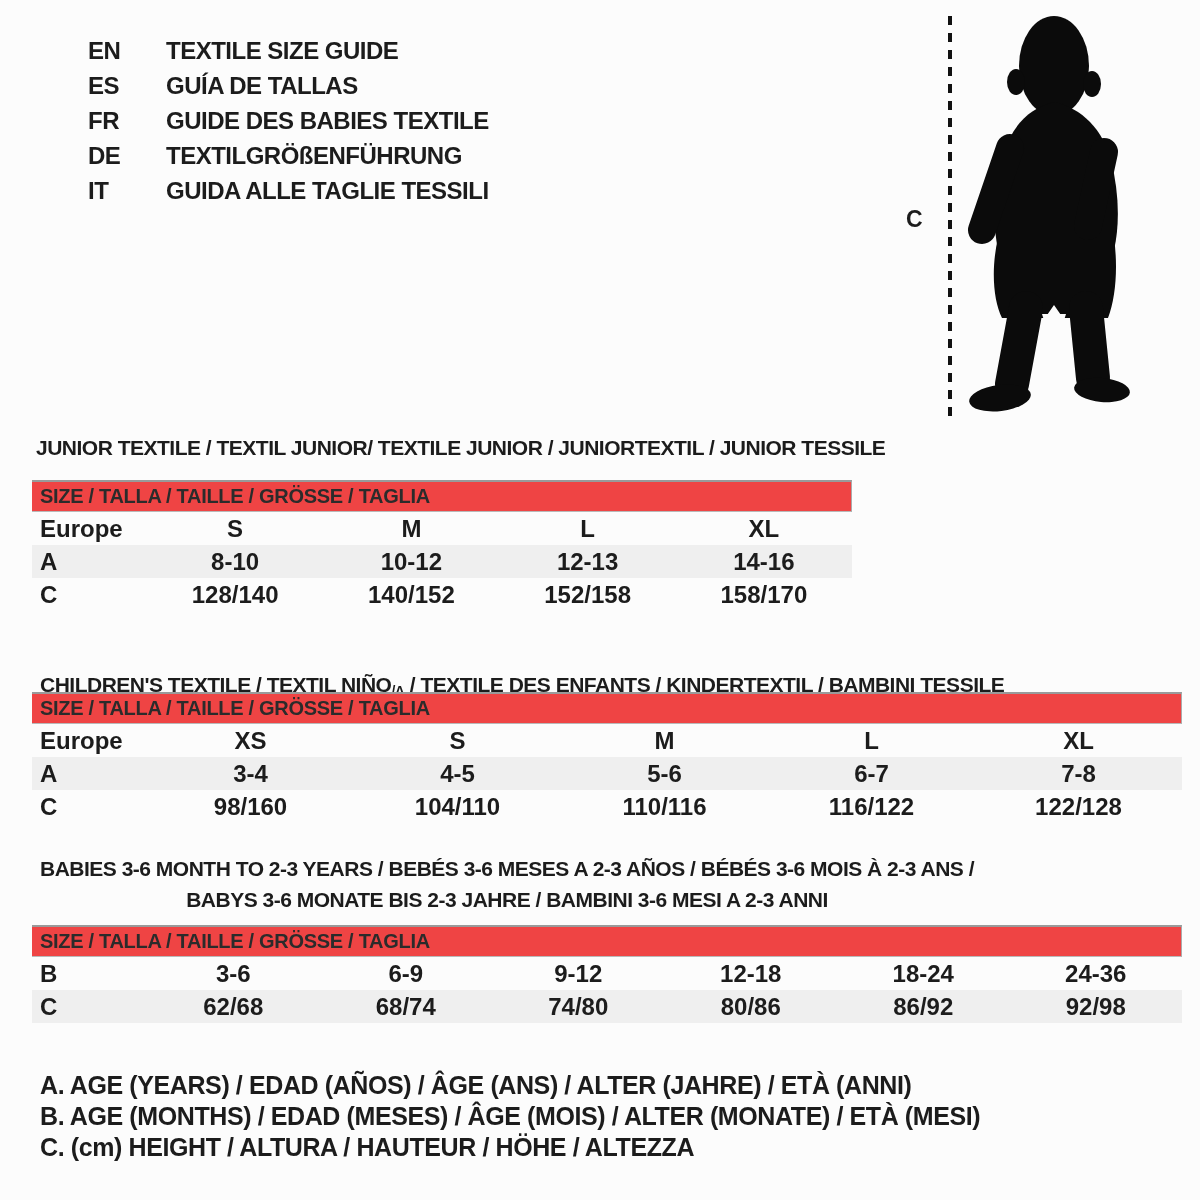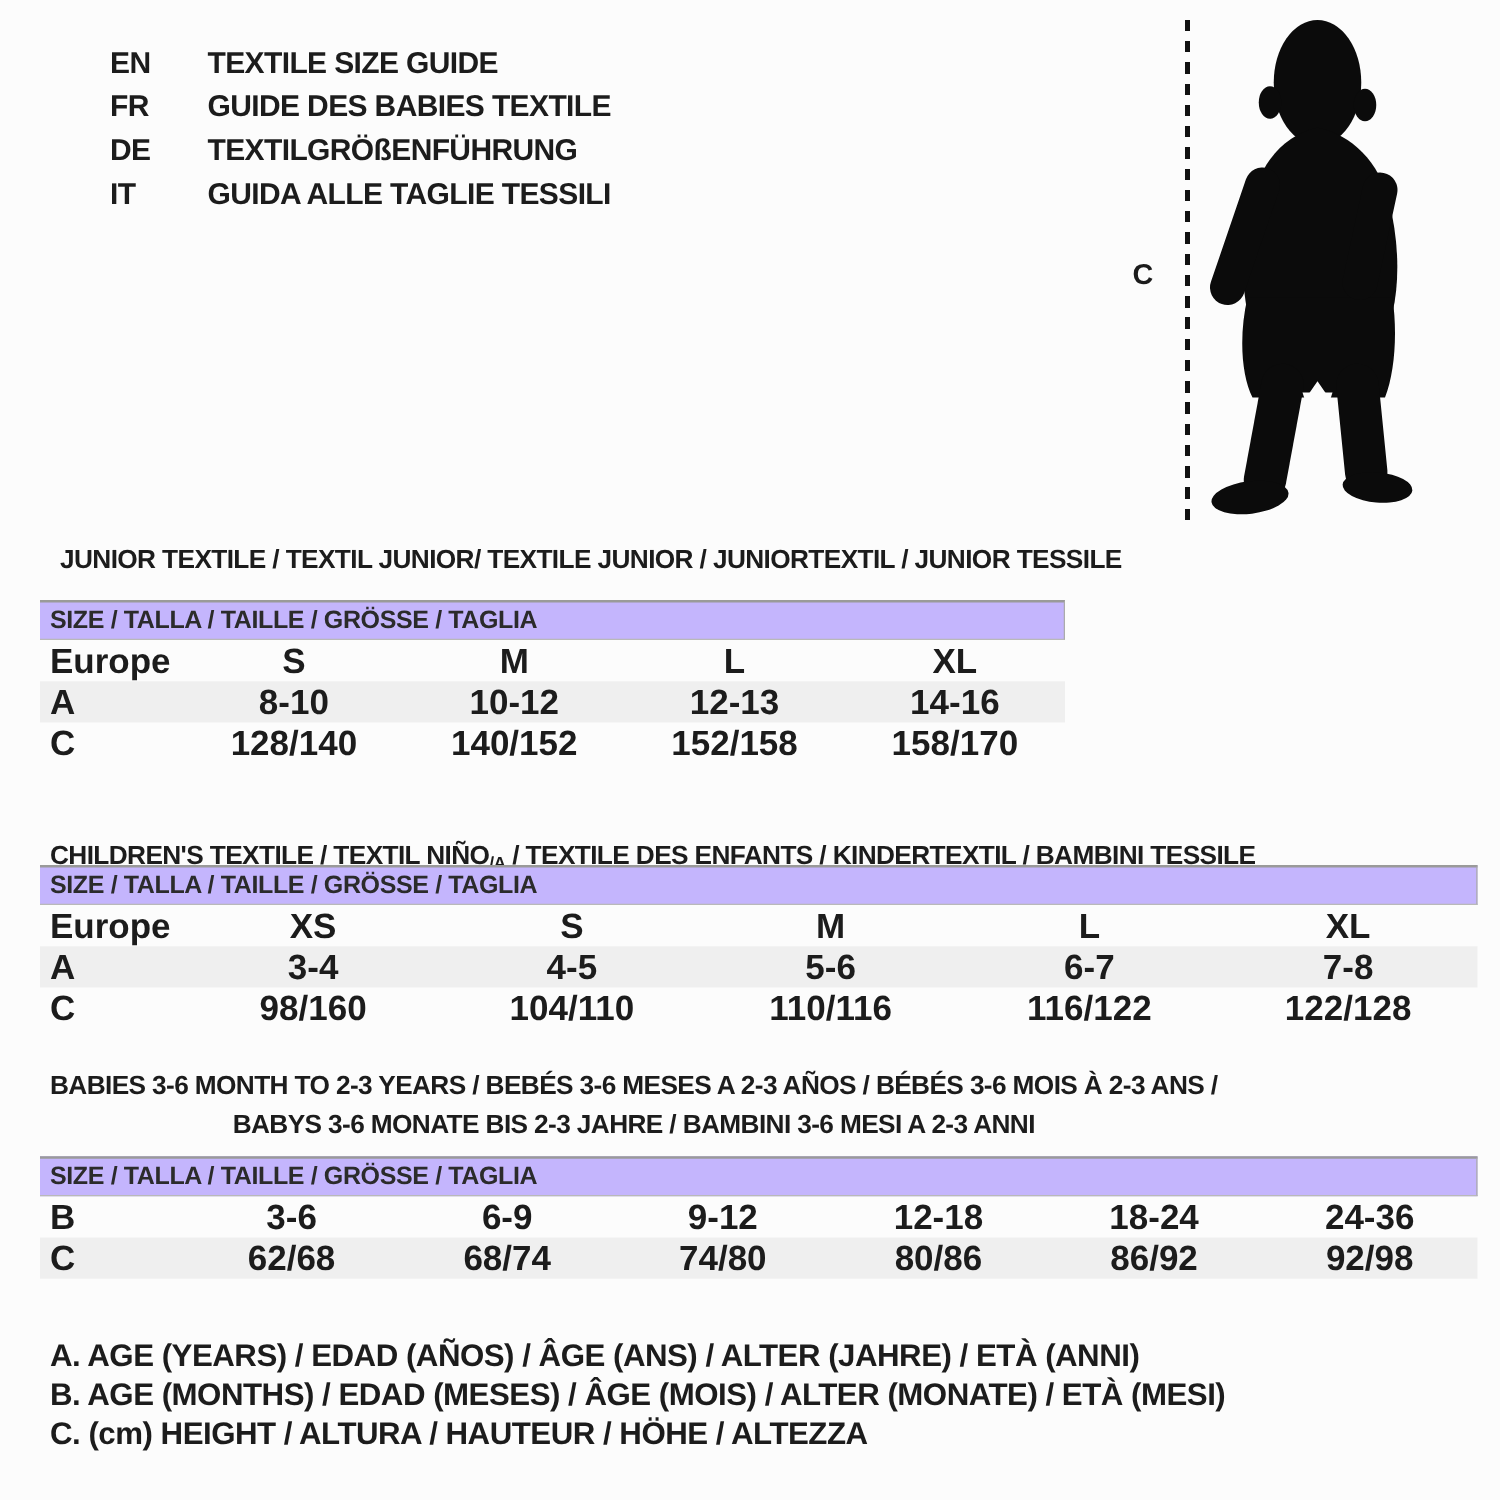--- a/index.html
+++ b/index.html
@@ -23,56 +23,60 @@
   
   .measure-line {
     left: 948px; top: 16px; width: 4px; height: 400px;
     background: repeating-linear-gradient(to bottom, #111 0px, #111 9px, transparent 9px, transparent 17px);
   }
   .measure-label { left: 906px; top: 206px; font-size: 23px; }
   .figure-svg { left: 962px; top: 10px; }
 
   
   .sec-title { font-size: 21px; letter-spacing: -0.5px; white-space: nowrap; }
-  .junior-title { left: 48px; top: 436px; }
+  .junior-title { left: 36px; top: 436px; }
   .children-title { left: 40px; top: 673px; }
   .babies-title { left: 40px; top: 853px; line-height: 31px; text-align: center; }
   .subA { font-size: 14px; vertical-align: -4px; }
 
   
   .sizetable { left: 32px; }
   .junior-t { top: 480px; width: 820px; }
   .children-t { top: 692px; width: 1150px; }
   .babies-t { top: 925px; width: 1150px; }
   .size-bar {
     height: 32px;
-    background: #c4b5fd;
+    background: #ef4444;
     border-top: 2px solid #9a9a9a;
     border-right: 1px solid #ababab;
     border-bottom: 1px solid #b9b9b9;
     display: flex; align-items: center;
     padding-left: 8px;
     font-size: 20px; color: #2b2b2b; letter-spacing: -0.3px;
     white-space: nowrap;
   }
-  .t-row { display: flex; height: 33px; align-items: center; font-size: 28px; }
+  .t-row { display: flex; height: 33px; align-items: center; font-size: 24px; }
   .t-row .lbl { width: 115px; padding-left: 8px; }
   .t-row .cell { flex: 1; text-align: center; }
   .shade { background: #efefef; }
 
   
   .legend { left: 40px; top: 1070px; font-size: 25px; line-height: 31px; letter-spacing: -0.4px; white-space: nowrap; }
 </style>
 </head>
 <body>
 
 <div class="abs lang-list">
   <div class="lang-row">
     <span class="lang-code">EN</span>
     <span>TEXTILE SIZE GUIDE</span>
+  </div>
+  <div class="lang-row">
+    <span class="lang-code">ES</span>
+    <span>GUÍA DE TALLAS</span>
   </div>
   <div class="lang-row">
     <span class="lang-code">FR</span>
     <span>GUIDE DES BABIES TEXTILE</span>
   </div>
   <div class="lang-row">
     <span class="lang-code">DE</span>
     <span>TEXTILGRÖßENFÜHRUNG</span>
   </div>
   <div class="lang-row">

